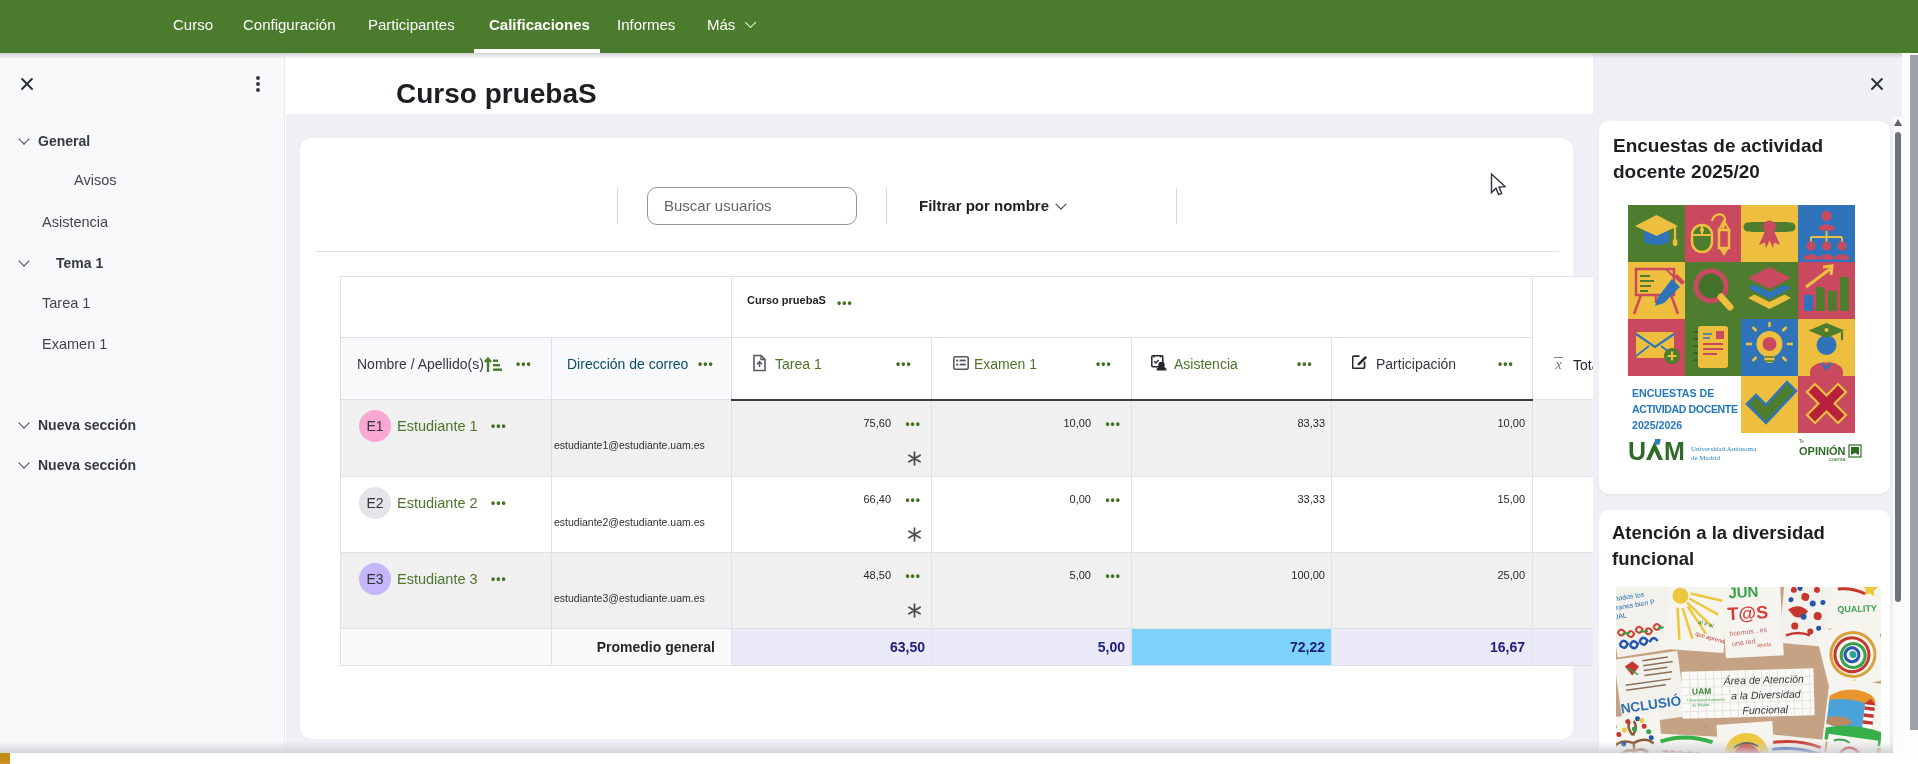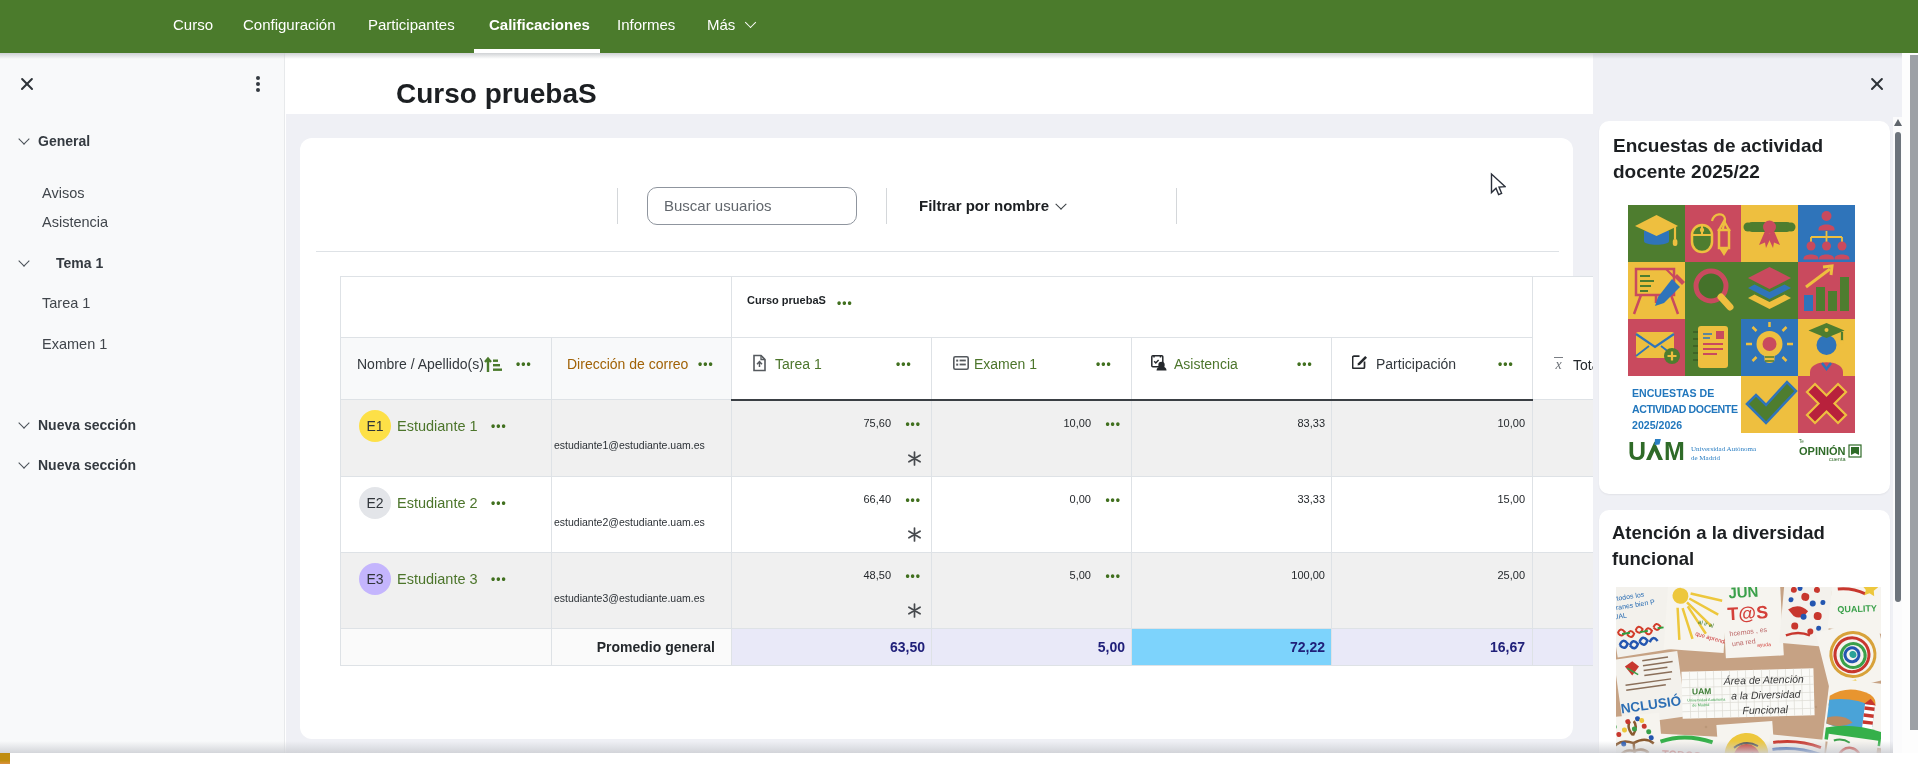--- a/index.html
+++ b/index.html
@@ -73,21 +73,21 @@
   <span class="tab" style="left:617px">Informes</span>
   <span class="tab" style="left:707px">Más<span class="chev"></span></span>
   <div class="underline"></div>
 </div>
 <div id="navshadow"></div>
 
 <div id="drawer">
   <div class="closex" style="position:absolute;left:20px;top:24px;"></div>
   <div class="vdots" style="left:256px;top:29px;"></div>
   <div class="item sec" style="top:74px;"><span class="tchev" style="left:20px;top:8px;"></span><span style="margin-left:38px;">General</span></div>
-  <div class="item child" style="top:126px;"><span style="margin-left:42px;">Avisos</span></div>
+  <div class="item child" style="top:113px;margin-left:32px;"><span style="margin-left:42px;">Avisos</span></div>
   <div class="item child" style="top:155px;"><span style="margin-left:42px;">Asistencia</span></div>
   <div class="item sec" style="top:196px;"><span class="tchev" style="left:20px;top:8px;"></span><span style="margin-left:56px;">Tema 1</span></div>
   <div class="item child" style="top:236px;"><span style="margin-left:42px;">Tarea 1</span></div>
   <div class="item child" style="top:277px;"><span style="margin-left:42px;">Examen 1</span></div>
   <div class="item sec" style="top:358px;"><span class="tchev" style="left:20px;top:8px;"></span><span style="margin-left:38px;">Nueva sección</span></div>
   <div class="item sec" style="top:398px;"><span class="tchev" style="left:20px;top:8px;"></span><span style="margin-left:38px;">Nueva sección</span></div>
 </div>
 
 <div id="main">
   <div id="topband"></div>
@@ -136,21 +136,21 @@
         <path d="M5 16 L5 3 M2 6 L5 2.5 L8 6" stroke="#4a7a2b" stroke-width="2.4" fill="none"></path>
         <rect x="10" y="12.5" width="9" height="2.4" fill="#4a7a2b"></rect>
         <rect x="10" y="8" width="7" height="2.4" fill="#4a7a2b"></rect>
         <rect x="10" y="3.5" width="5" height="2.4" fill="#4a7a2b"></rect>
       </svg>
       <span class="dots" style="position:absolute;left:175px;top:19px;">•••</span>
     </div>
   </th>
   <th style="background:#f8f9fa;">
     <div style="position:relative;height:100%;font-size:14px;">
-      <span style="position:absolute;left:15px;top:18px;color:#a16207;text-align:center;">Dirección de correo</span>
+      <span style="position:absolute;left:15px;top:18px;color:#0c4a6e;text-align:center;">Dirección de correo</span>
       <span class="dots" style="position:absolute;left:146px;top:19px;">•••</span>
     </div>
   </th>
   <th class="ghead" style="background:#fff;border-bottom:2px solid #3a3f44;">
     <div style="position:relative;height:100%;font-size:14px;">
       <svg style="position:absolute;left:20px;top:16px;" width="15" height="18" viewBox="0 0 15 18">
         <path d="M2 1.5 H9 L13 5.5 V16.5 H2 Z" fill="none" stroke="#55595e" stroke-width="1.6"></path>
         <path d="M9 1.5 V5.5 H13" fill="none" stroke="#55595e" stroke-width="1.3"></path>
         <path d="M7.5 13 V8 M5 10.2 L7.5 7.5 L10 10.2" stroke="#55595e" stroke-width="1.5" fill="none"></path>
       </svg>
@@ -191,21 +191,21 @@
         <path d="M6 9.3 L13.2 2 L15 3.8 L7.8 11 L5.5 11.6 Z" fill="#25282c"></path>
       </svg>
       <span class="green" style="position:absolute;left:44px;top:18px;color:#33383d;">Participación</span>
       <span class="dots" style="position:absolute;left:166px;top:19px;">•••</span>
     </div>
   </th>
 </tr>
 <tr class="odd" style="height:77px">
   <td>
             <div class="gcell">
-    <div style="position:absolute;left:18px;top:10px;width:32px;height:32px;border-radius:50%;background:#fde047;color:#30353a;font-size:14px;text-align:center;line-height:32px;">E1</div>
+    <div style="position:absolute;left:18px;top:10px;width:32px;height:32px;border-radius:50%;background:#f9a8d4;color:#30353a;font-size:14px;text-align:center;line-height:32px;">E1</div>
     <span class="green" style="position:absolute;left:56px;top:18px;font-size:14.5px;">Estudiante 1</span>
     <span class="dots" style="position:absolute;left:150px;top:19px;">•••</span>
   </div>
           </td>
   <td>
             <div class="gcell">
               <span style="position:absolute;left:2px;top:39px;font-size:10.5px;color:#2c3136;">estudiante1@estudiante.uam.es</span>
             </div>
           </td>
   <td>
@@ -357,21 +357,21 @@
   <td style="background:#e9e9f8;"></td>
 </tr>
 </tbody>
     </table>
 </div>
 
 <div id="sidebar" style="position:absolute;left:1593px;top:53px;width:325px;height:711px;background:#eff0f5;">
   <div class="closex" style="position:absolute;left:277px;top:24px;"></div>
 
   <div style="position:absolute;left:6px;top:68px;width:291px;height:373px;background:#fff;border-radius:10px;box-shadow:0 1px 2px rgba(0,0,0,.06);">
-    <div style="position:absolute;left:14px;top:12px;width:256px;font-size:19px;font-weight:bold;color:#1c1f22;line-height:26px;">Encuestas de actividad docente 2025/22</div>
+    <div style="position:absolute;left:14px;top:12px;width:256px;font-size:19px;font-weight:bold;color:#1c1f22;line-height:26px;">Encuestas de actividad docente 2025/20</div>
     <svg style="position:absolute;left:29px;top:84px;" width="227" height="228" viewBox="0 0 227 228">
 
       <g>
         <rect x="0" y="0" width="57" height="57" fill="#4e7d2f"></rect>
         <path d="M16 26 h25 v10 c0 5 -25 5 -25 0 Z" fill="#2f74ba"></path>
         <path d="M28.5 10 L50 21 L28.5 31 L7 21 Z" fill="#eebf3f"></path>
         <path d="M47 22 v12" stroke="#eebf3f" stroke-width="2.2"></path>
         <rect x="44.8" y="34" width="4.6" height="7" rx="2" fill="#eebf3f"></rect>
       </g>
 

